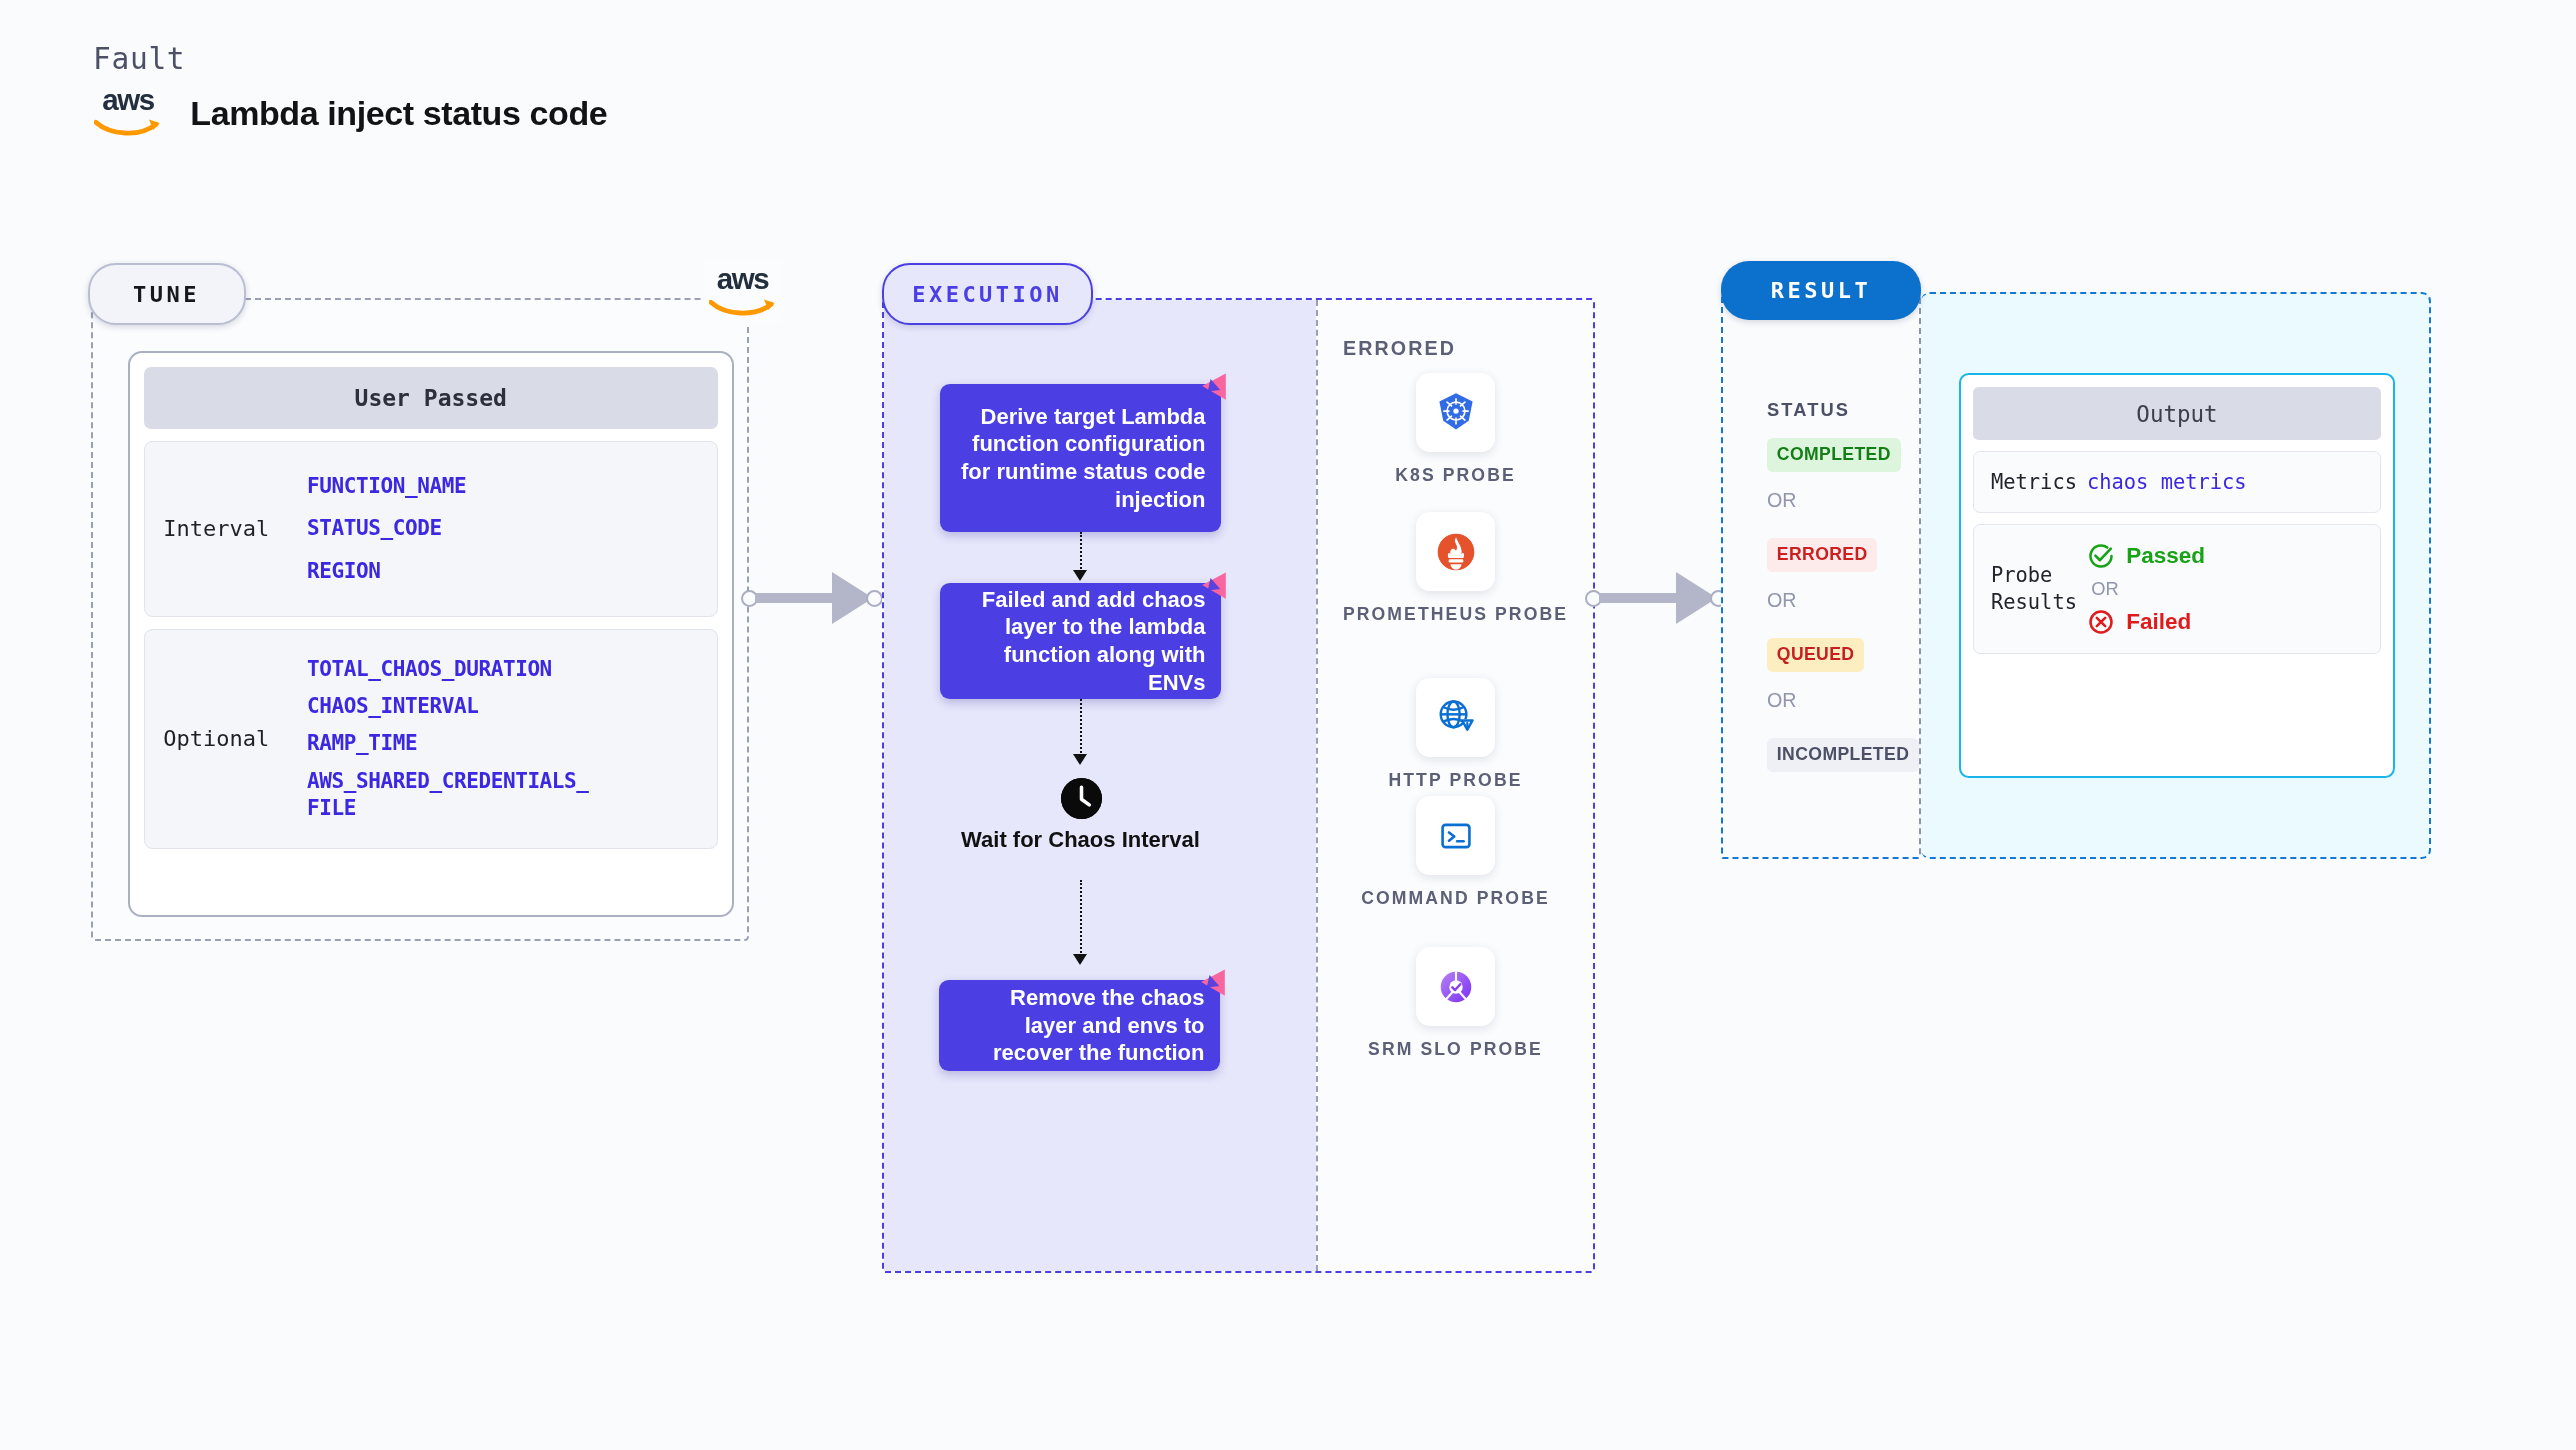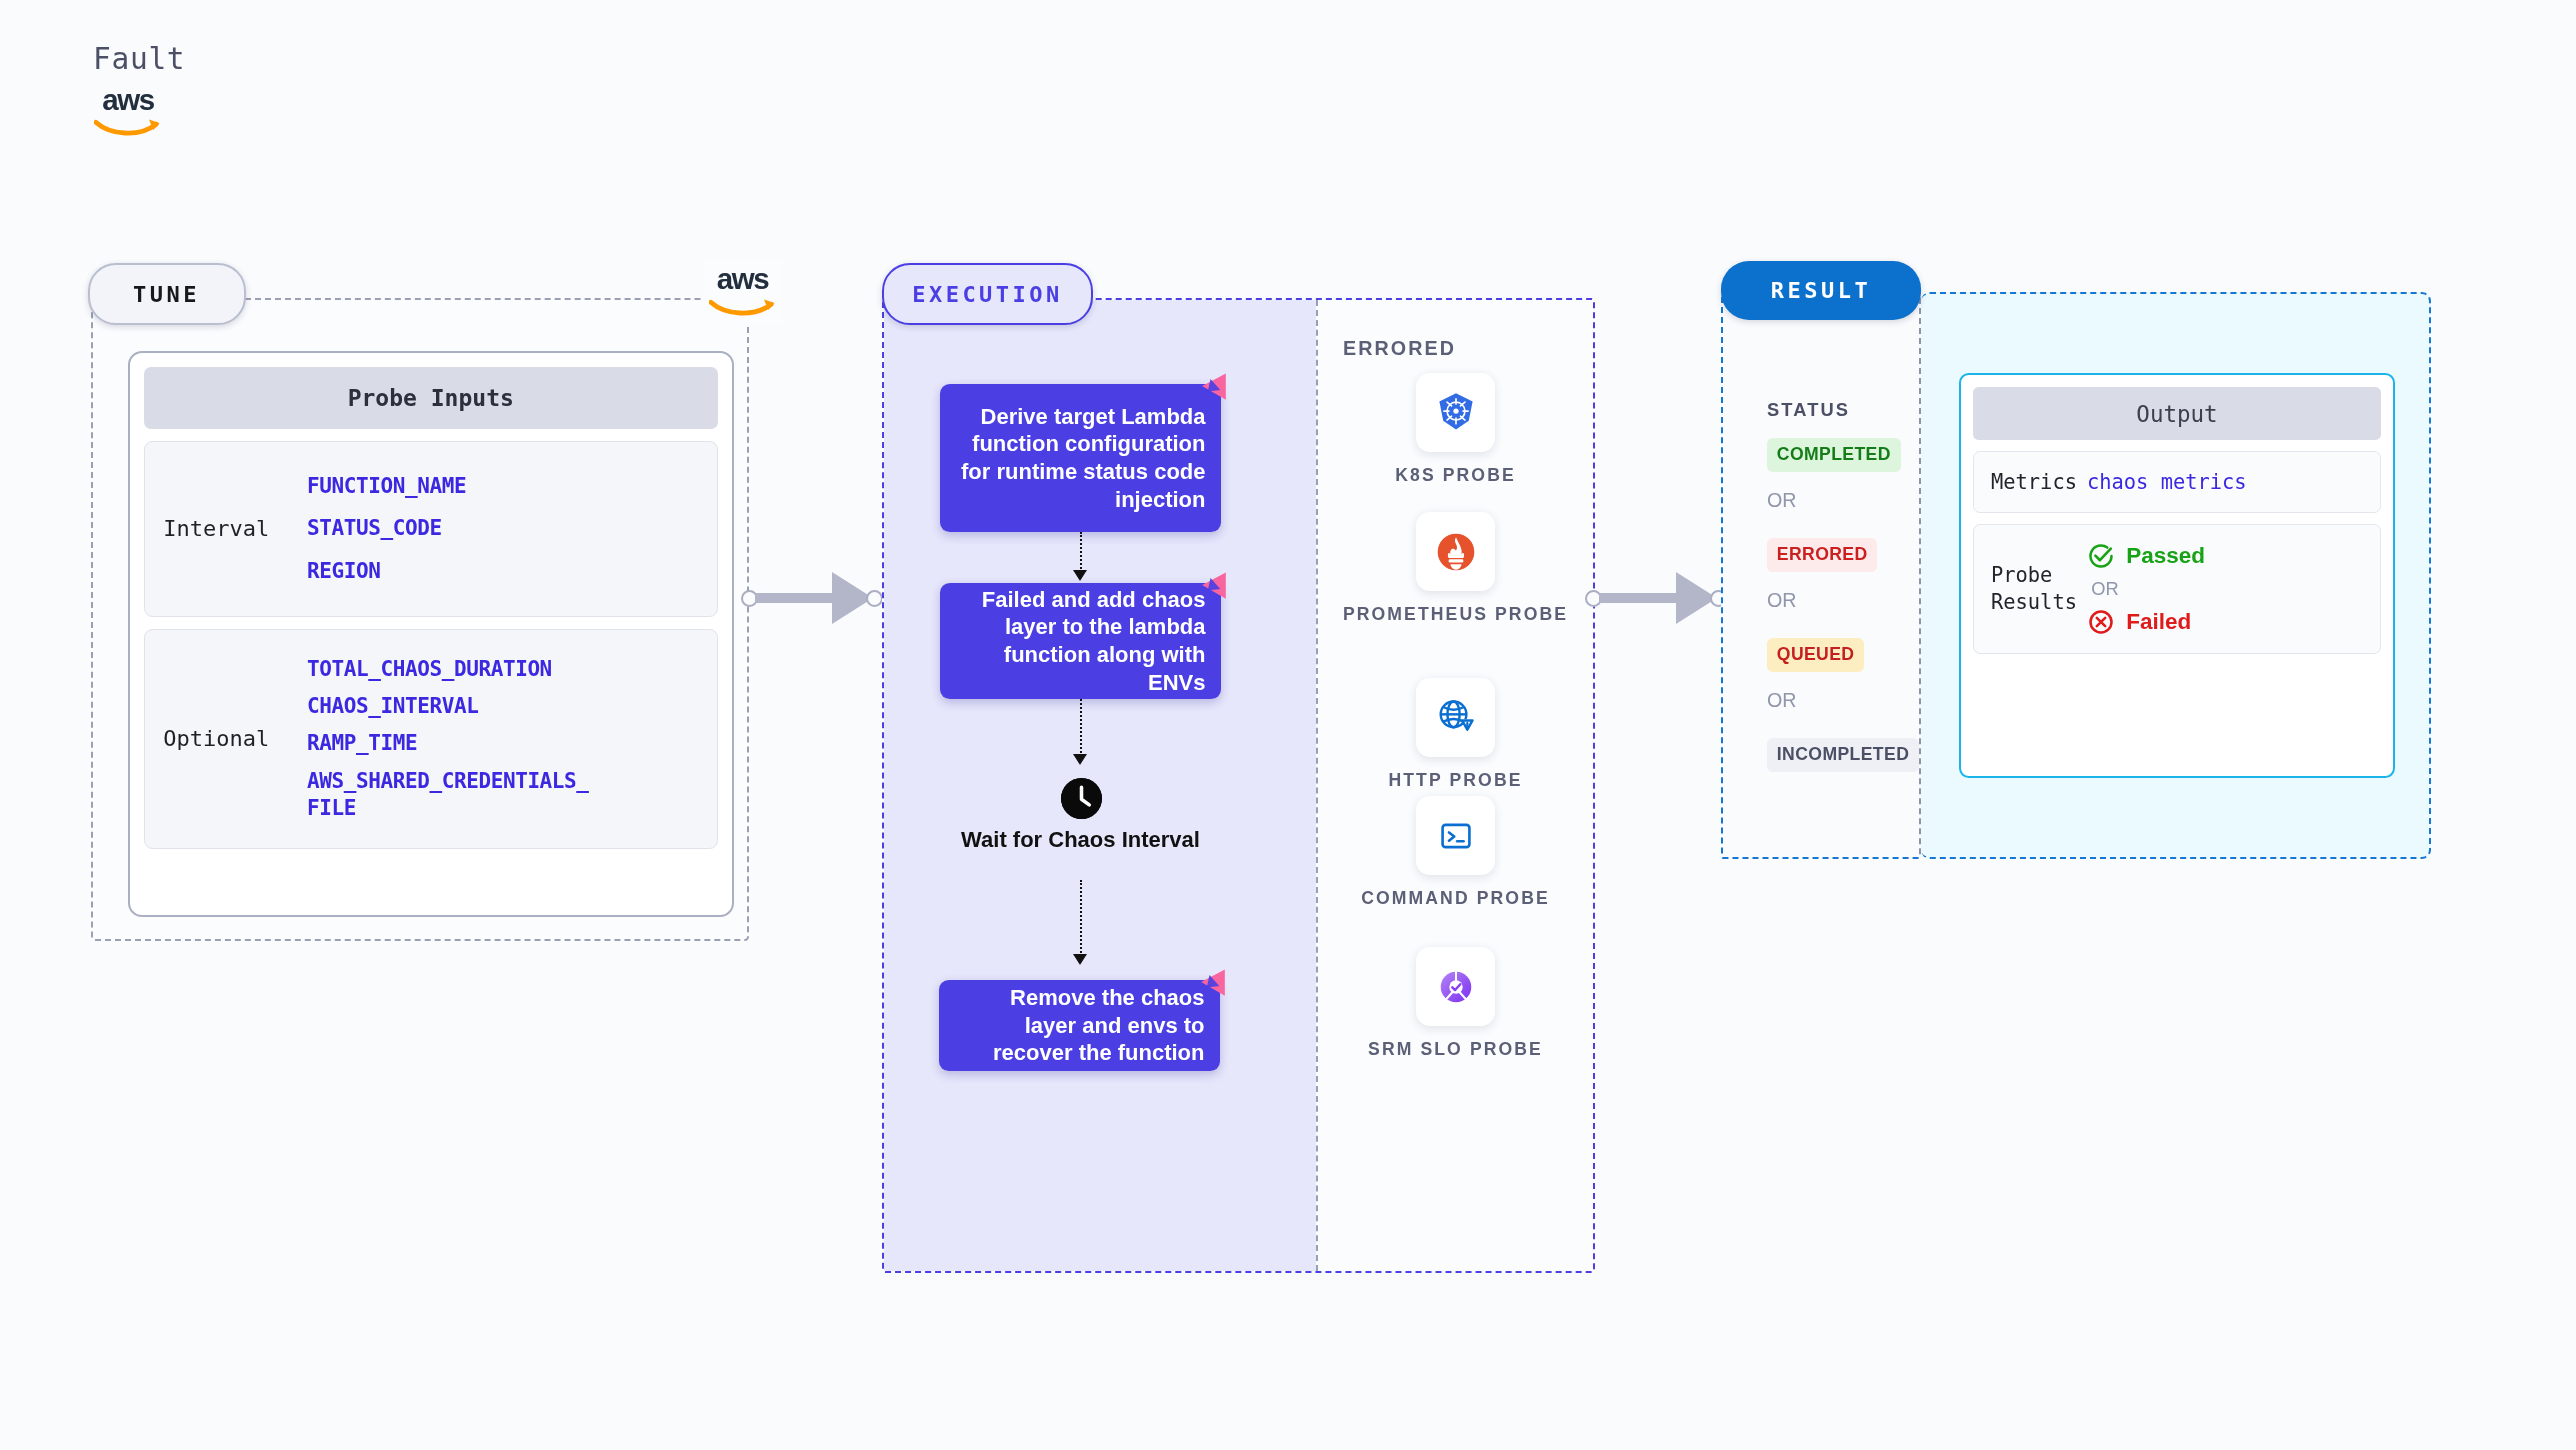--- a/index.html
+++ b/index.html
@@ -237,28 +237,29 @@
   <div id="header-row">
     <div id="aws-logo-header">
       <div class="aws-mark">
         <div class="aws-txt">aws</div>
         <svg class="aws-swoosh" viewBox="0 0 96 30">
           <path d="M2 9 C22 27, 64 31, 88 12" stroke="#ff9900" stroke-width="7" fill="none" stroke-linecap="round"></path>
           <path d="M78 5 L93 10 L84 20 Z" fill="#ff9900"></path>
         </svg>
       </div>
     </div>
+    <div id="page-title">Lambda inject status code</div>
   </div>
 </div>
 
 <div class="panel" id="tune-panel">
   <div id="tune-box"></div>
   <div class="panel-pill" id="tune-pill">TUNE</div>
   <div id="tune-card">
-    <div id="user-inputs-head">Probe Inputs</div>
+    <div id="user-inputs-head">User Passed</div>
 
     <div class="param-group" id="mandatory-group">
       <div class="param-group-label">Interval</div>
       <div class="param-list">
         <div class="param-item">FUNCTION_NAME</div>
         <div class="param-item">STATUS_CODE</div>
         <div class="param-item">REGION</div>
       </div>
     </div>
 

